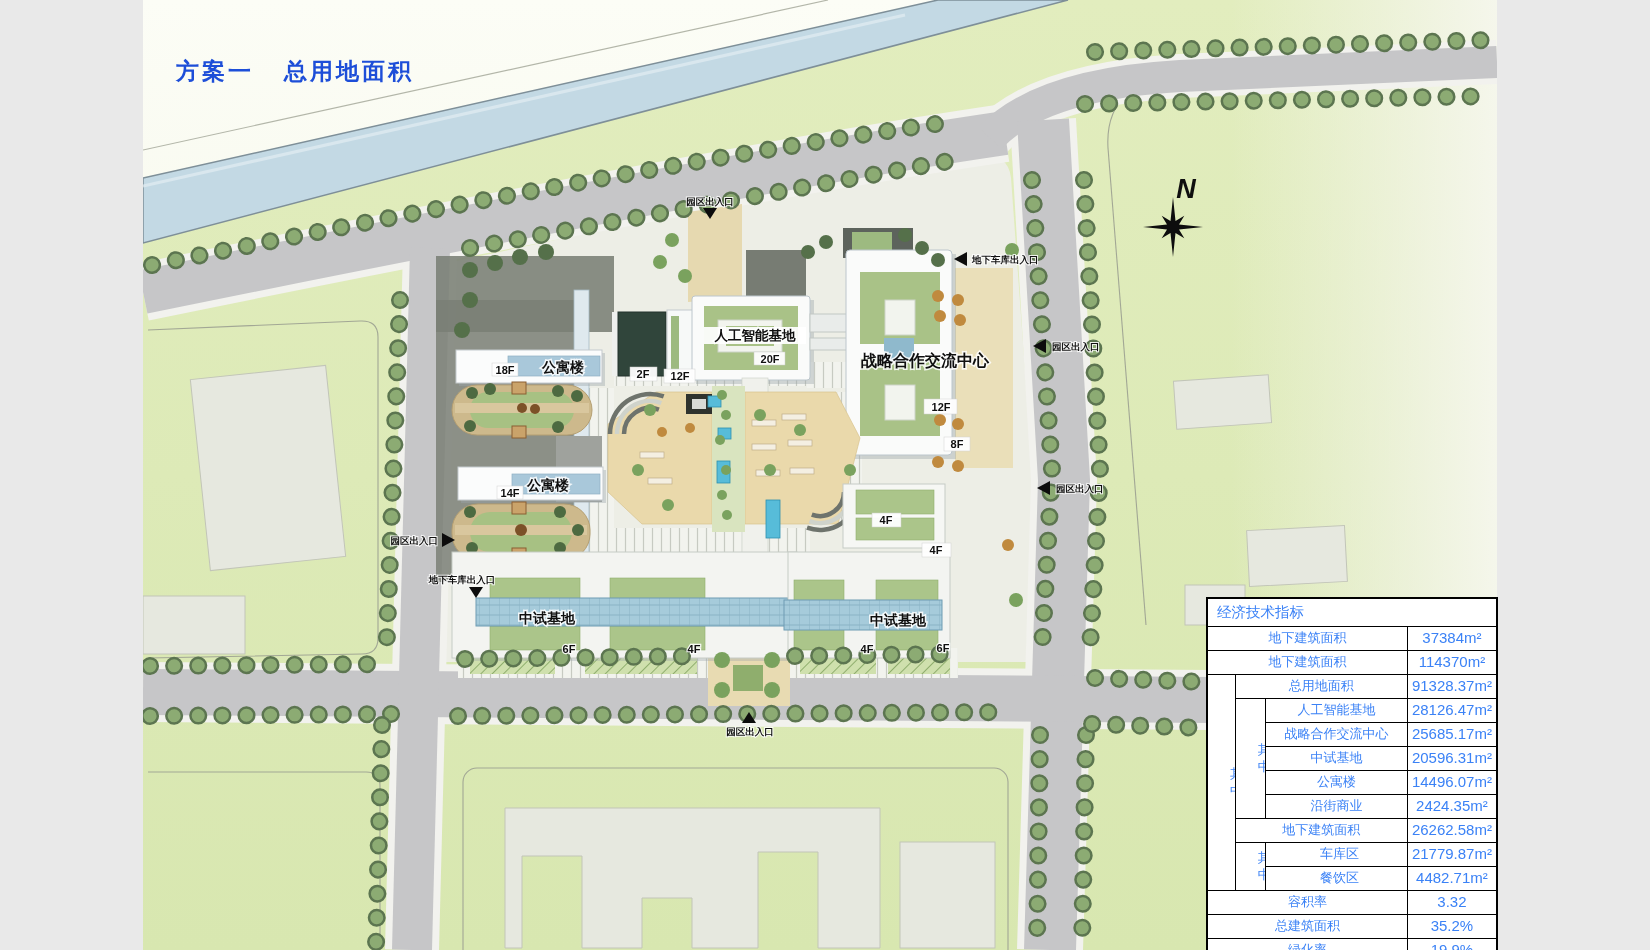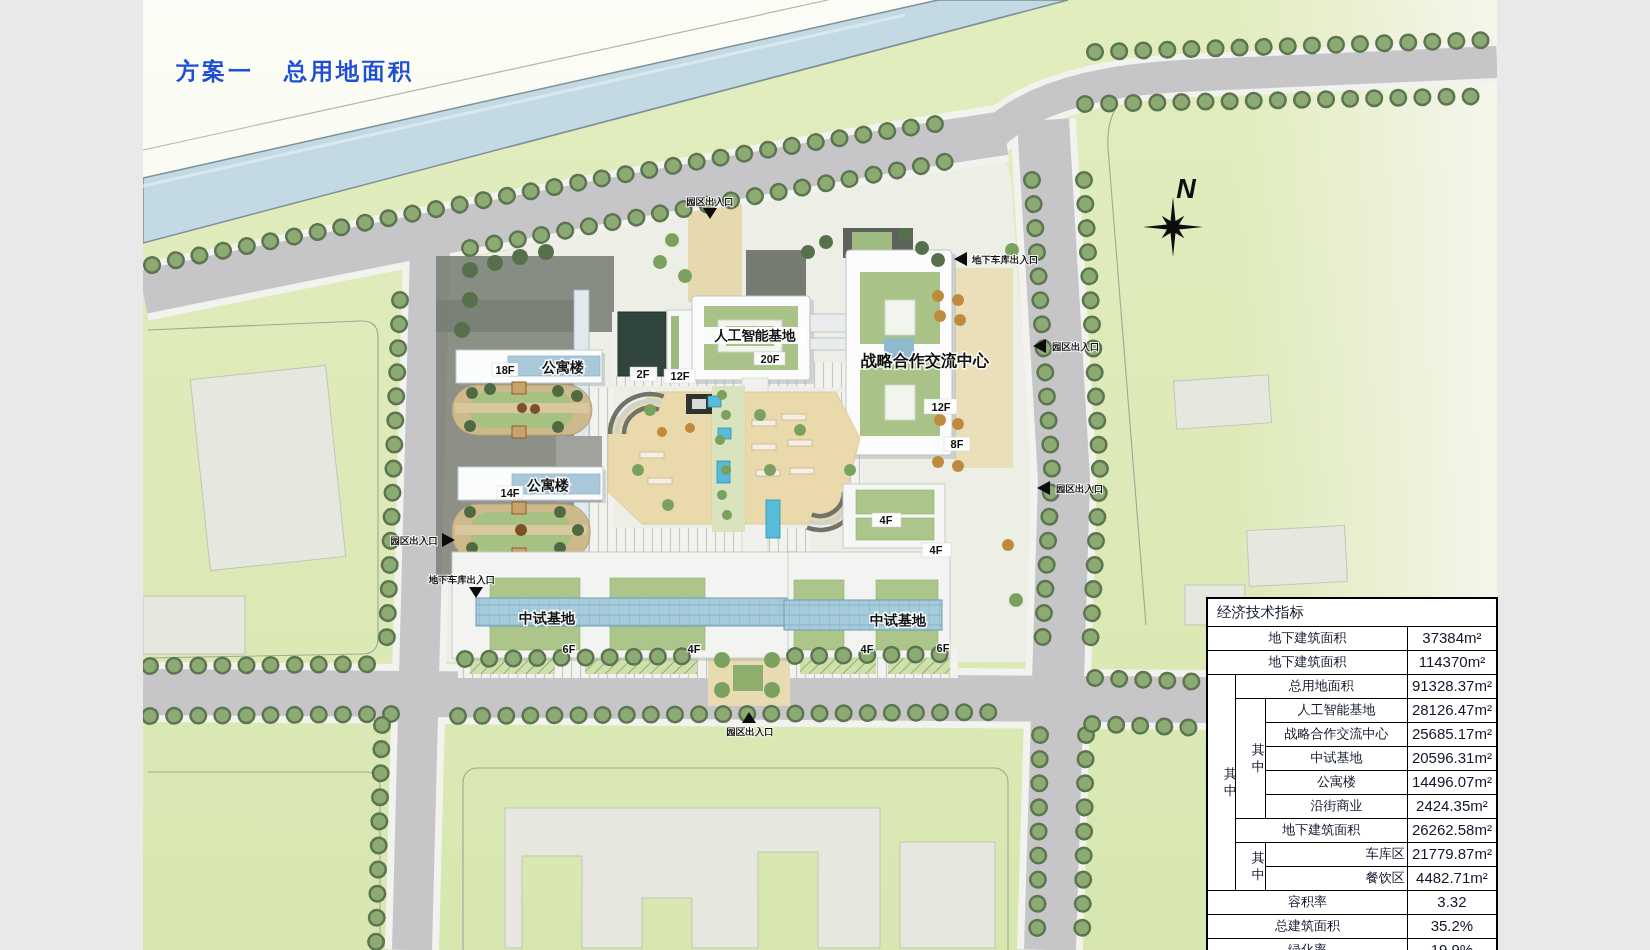--- a/index.html
+++ b/index.html
@@ -29,27 +29,27 @@
   
   .tBack{fill:none;stroke:#5c7550;stroke-width:18;stroke-linecap:round;stroke-dasharray:0.1 24;}
   .tFront{fill:none;stroke:#8cab73;stroke-width:13;stroke-linecap:round;stroke-dasharray:0.1 24;}
   
   #indicator-table{
     position:absolute;left:1206px;top:597px;width:292px;height:351px;z-index:6;
     background:#ffffff;border-collapse:collapse;table-layout:fixed;
   }
   #indicator-table td{
     border:1px solid #000;padding:0 2px;text-align:center;vertical-align:middle;
-    font-size:13px;color:#0f172a;height:23px;line-height:1.1;overflow:hidden;white-space:nowrap;
+    font-size:13px;color:#3b82f6;height:23px;line-height:1.1;overflow:hidden;white-space:nowrap;
   }
   #indicator-table{border:2px solid #000;}
   #indicator-table td.hdr{text-align:left;padding-left:9px;font-size:14.5px;height:27px;}
-  #indicator-table td.vgrp{word-break:break-all;white-space:normal;font-size:13px;line-height:1.25;padding:0 16px;}
+  #indicator-table td.vgrp{word-break:break-all;white-space:normal;font-size:13px;line-height:1.25;padding:0 22px;}
   #indicator-table td.val{font-size:15px;}
-  #indicator-table td.lft{text-align:right;padding-left:8px;}
+  #indicator-table td.lft{text-align:center;padding-left:8px;}
 </style>
 </head>
 <body>
 
 <div id="plan-title">
   <span>方案一</span>
   <span>总用地面积</span>
 </div>
 
 <div id="plan-wrap">

